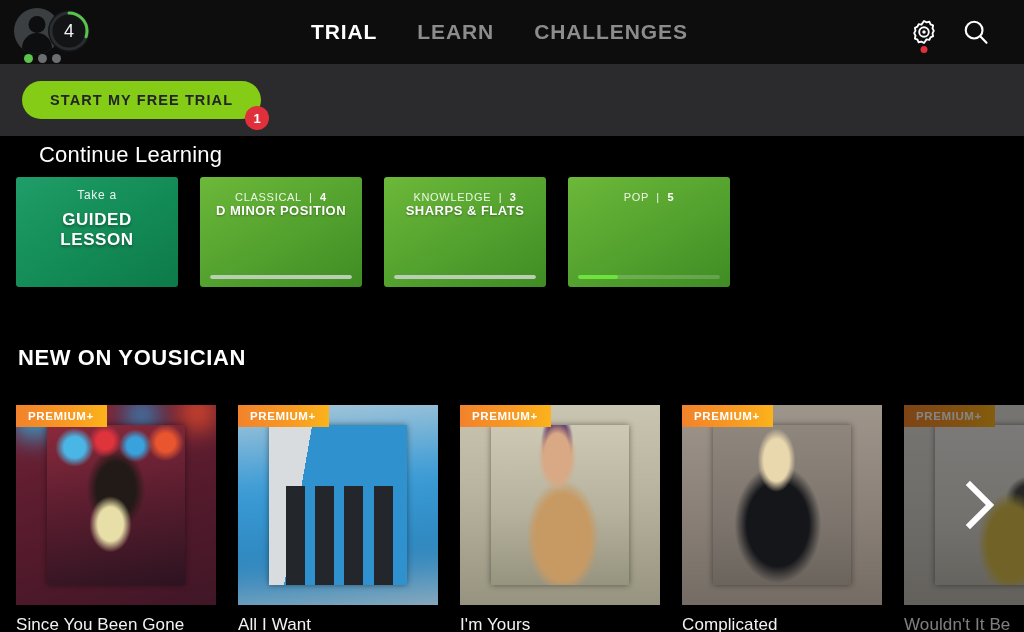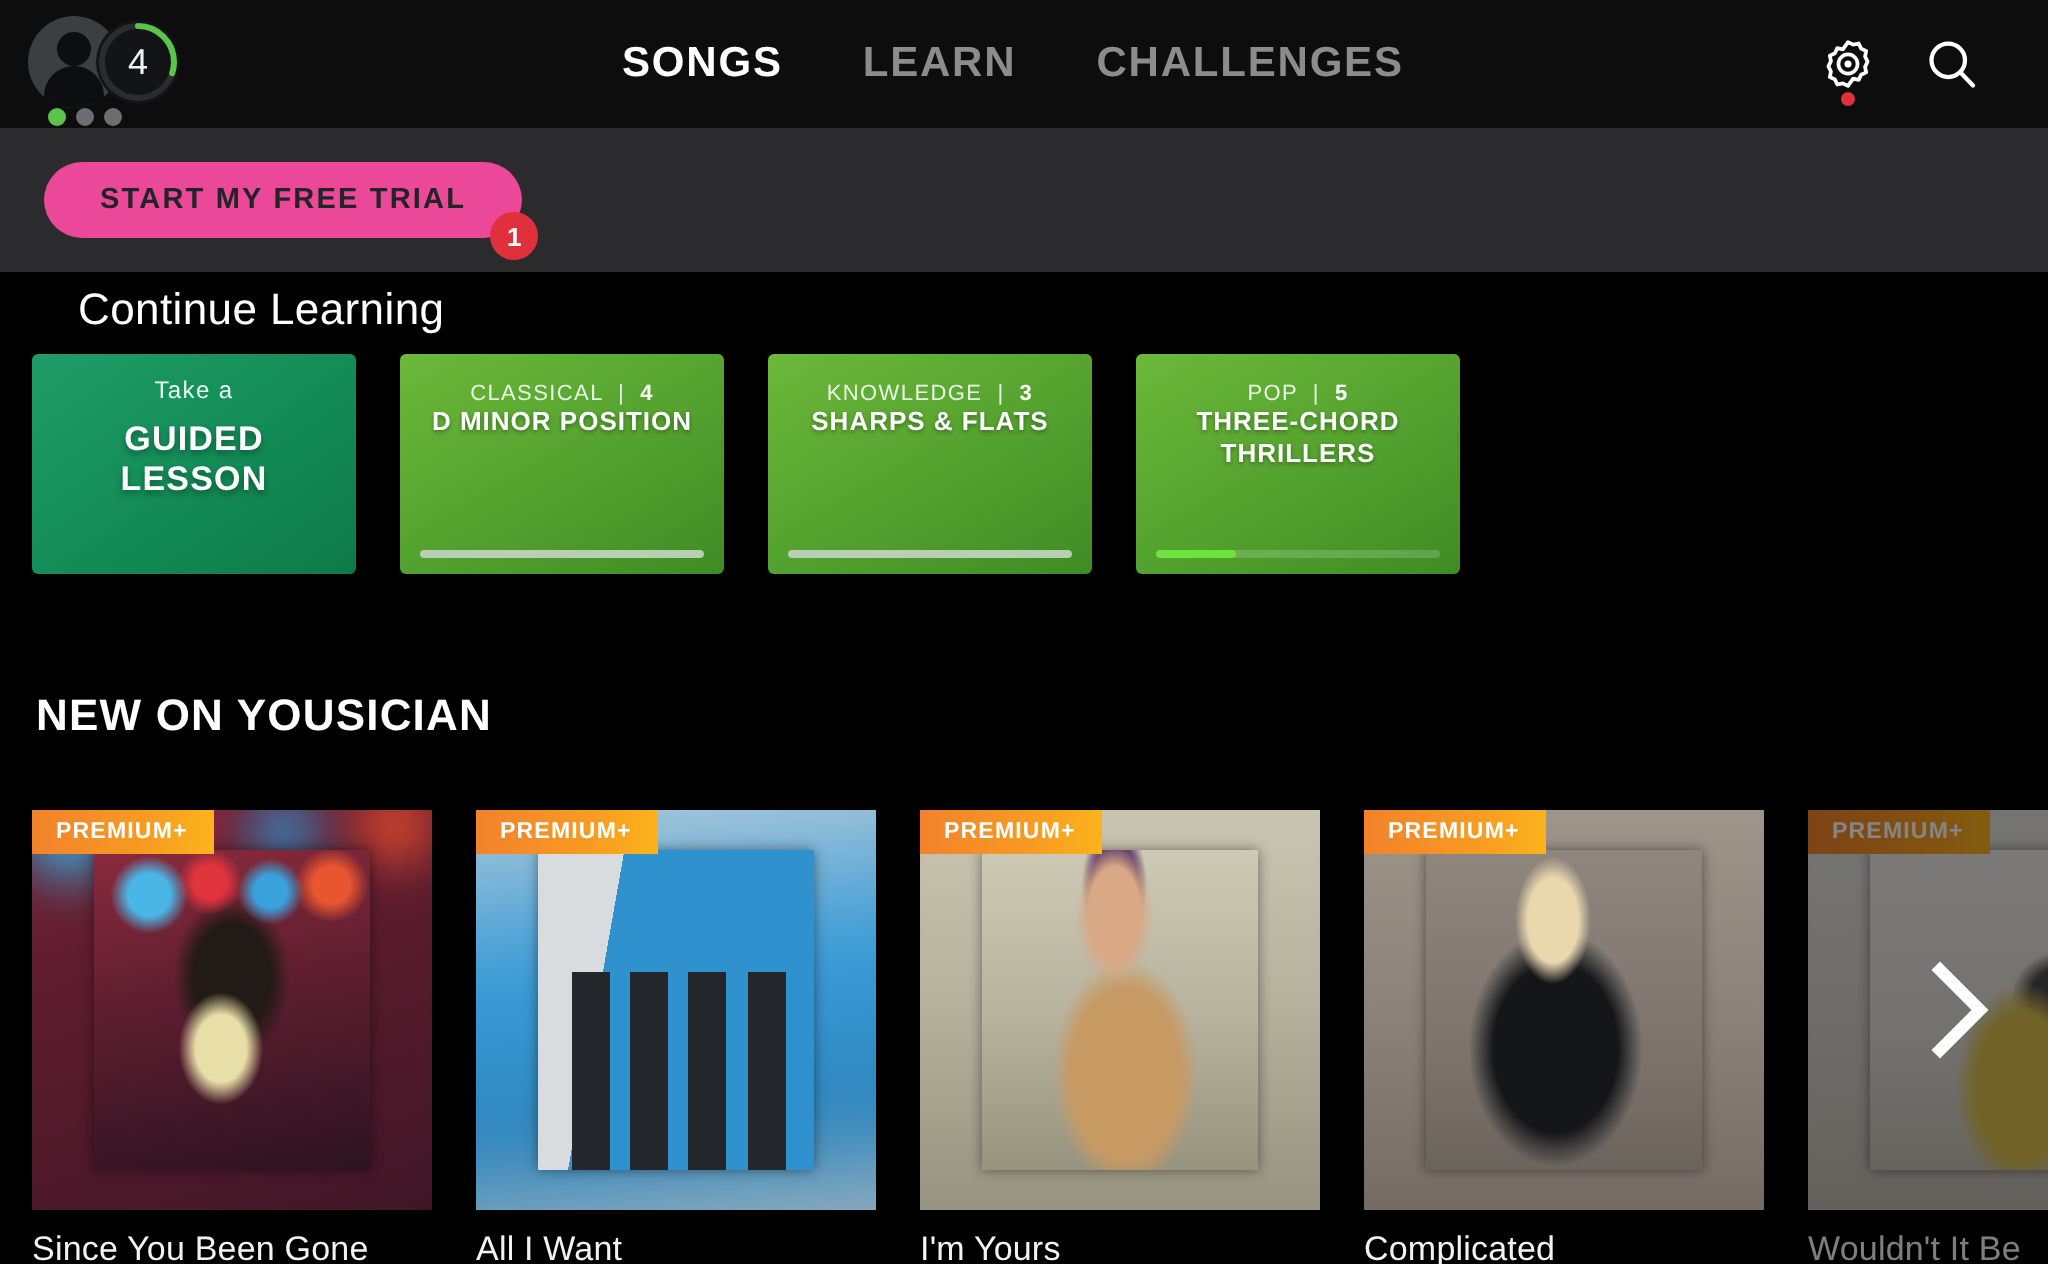--- a/index.html
+++ b/index.html
@@ -70,21 +70,21 @@
   
   .trialbar{
     position:relative; width:1024px; height:72px;
     background:#2b2b2d;
   }
   .trialbtn{
     position:absolute; left:22px; top:83px;
     transform:translateY(-50px);
     margin-top:50px;
     height:38px; padding:0 28px; border:none; border-radius:19px;
-    background:#ec4899; color:#222426;
+    background:#84cc16; color:#222426;
     font-size:14.5px; font-weight:bold; letter-spacing:1.1px;
     font-family:"Liberation Sans", sans-serif;
     cursor:pointer; display:flex; align-items:center;
   }
   .trialwrap{ position:absolute; left:22px; top:83px; }
   .badge1{
     position:absolute; right:-8px; bottom:-11px;
     width:24px; height:24px; border-radius:50%;
     background:#e0303c; color:#fff;
     font-size:13px; font-weight:bold;
@@ -219,21 +219,21 @@
       <span class="levelnum">4</span>
     </div>
     <div class="dots">
       <span class="dot on"></span>
       <span class="dot"></span>
       <span class="dot"></span>
     </div>
   </div>
 
   <div class="navlinks">
-    <span class="navlink active">SONGS</span>
+    <span class="navlink active">TRIAL</span>
     <span class="navlink">LEARN</span>
     <span class="navlink">CHALLENGES</span>
   </div>
 
   <div class="navicons">
     <div class="iconbtn">
       <svg width="28" height="28" viewBox="0 0 24 24">
         <path d="M12 2.6l2.2 1.1 2.4-.5 1 2.2 2.2 1-.5 2.4 1.1 2.2-1.1 2.2.5 2.4-2.2 1-1 2.2-2.4-.5L12 21.4 9.8 20.3l-2.4.5-1-2.2-2.2-1 .5-2.4L3.6 13l1.1-2.2-.5-2.4 2.2-1 1-2.2 2.4.5z" fill="none" stroke="#ffffff" stroke-width="1.6" stroke-linejoin="round"></path>
         <circle cx="12" cy="12" r="4.1" fill="none" stroke="#ffffff" stroke-width="1.6"></circle>
         <circle cx="12" cy="12" r="1.5" fill="#ffffff"></circle>
@@ -288,21 +288,20 @@
         <i id="p2" style="width: 100%;"></i>
       </div>
   </div>
 
   <div class="cl-card lesson">
     <div class="cl-top">
       <span>POP</span>
       <span>&nbsp;|&nbsp;</span>
       <b>5</b>
     </div>
-    <div class="cl-name">THREE-CHORD<br>THRILLERS</div>
     <div class="cl-prog">
         <i id="p3" class="bright" style="width: 28%;"></i>
       </div>
   </div>
 </div>
 
 <div class="section-title" id="new-title">NEW ON YOUSICIAN</div>
 
 <div class="song-row">
 

